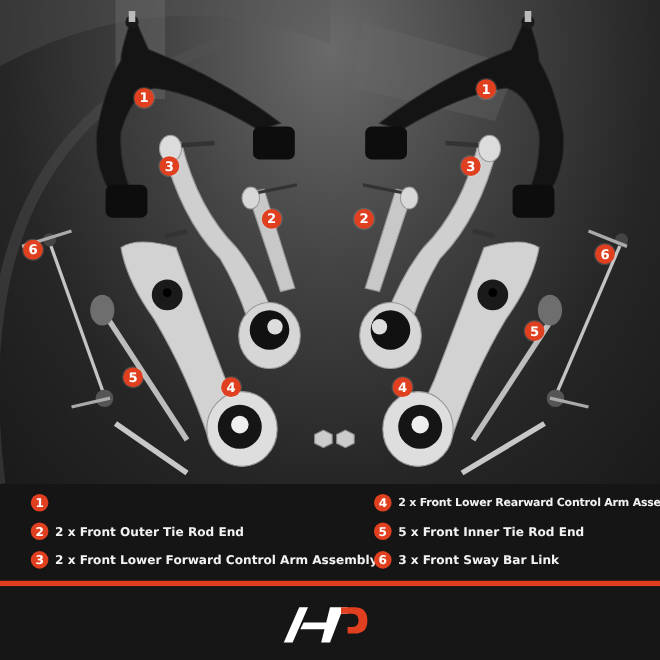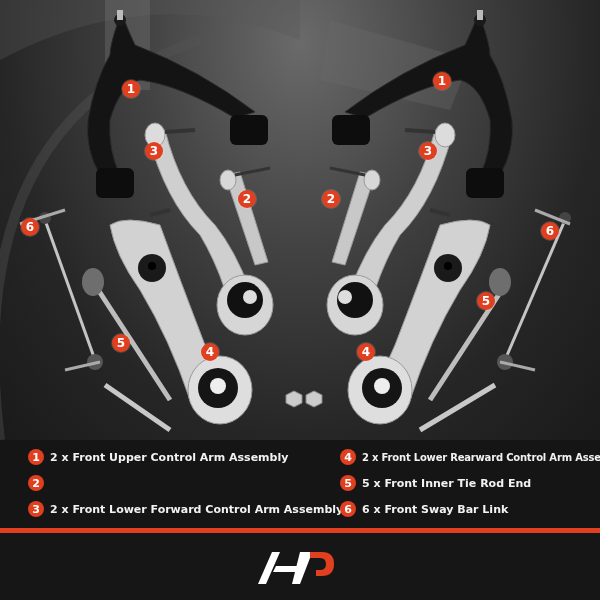--- a/index.html
+++ b/index.html
@@ -159,42 +159,42 @@
   <div class="badge" style="left:419px;top:142px">3</div>
   <div class="badge" style="left:357px;top:343px">4</div>
   <div class="badge" style="left:477px;top:292px">5</div>
   <div class="badge" style="left:541px;top:222px">6</div>
 </div>
 
 <div class="legend">
   <div class="legend-col left">
     <div class="legend-item">
       <span class="num">1</span>
-      <span>2 x Front Upper Control Arm Assembly</span>
     </div>
     <div class="legend-item">
       <span class="num">2</span>
+      <span>2 x Front Outer Tie Rod End</span>
     </div>
     <div class="legend-item">
       <span class="num">3</span>
       <span>2 x Front Lower Forward Control Arm Assembly</span>
     </div>
   </div>
   <div class="legend-col right">
     <div class="legend-item">
       <span class="num">4</span>
       <span>2 x Front Lower Rearward Control Arm Assembly</span>
     </div>
     <div class="legend-item">
       <span class="num">5</span>
       <span>5 x Front Inner Tie Rod End</span>
     </div>
     <div class="legend-item">
       <span class="num">6</span>
-      <span>6 x Front Sway Bar Link</span>
+      <span>3 x Front Sway Bar Link</span>
     </div>
   </div>
 </div>
 
 <div class="red-line"></div>
 <div class="footer">
 </div>
 <svg class="logo" viewBox="0 0 90 46">
   <polygon points="22,8 30,8 16,40 8,40" fill="#ffffff"></polygon>
   <polygon points="26,22 52,22 49,28 23,28" fill="#ffffff"></polygon>

